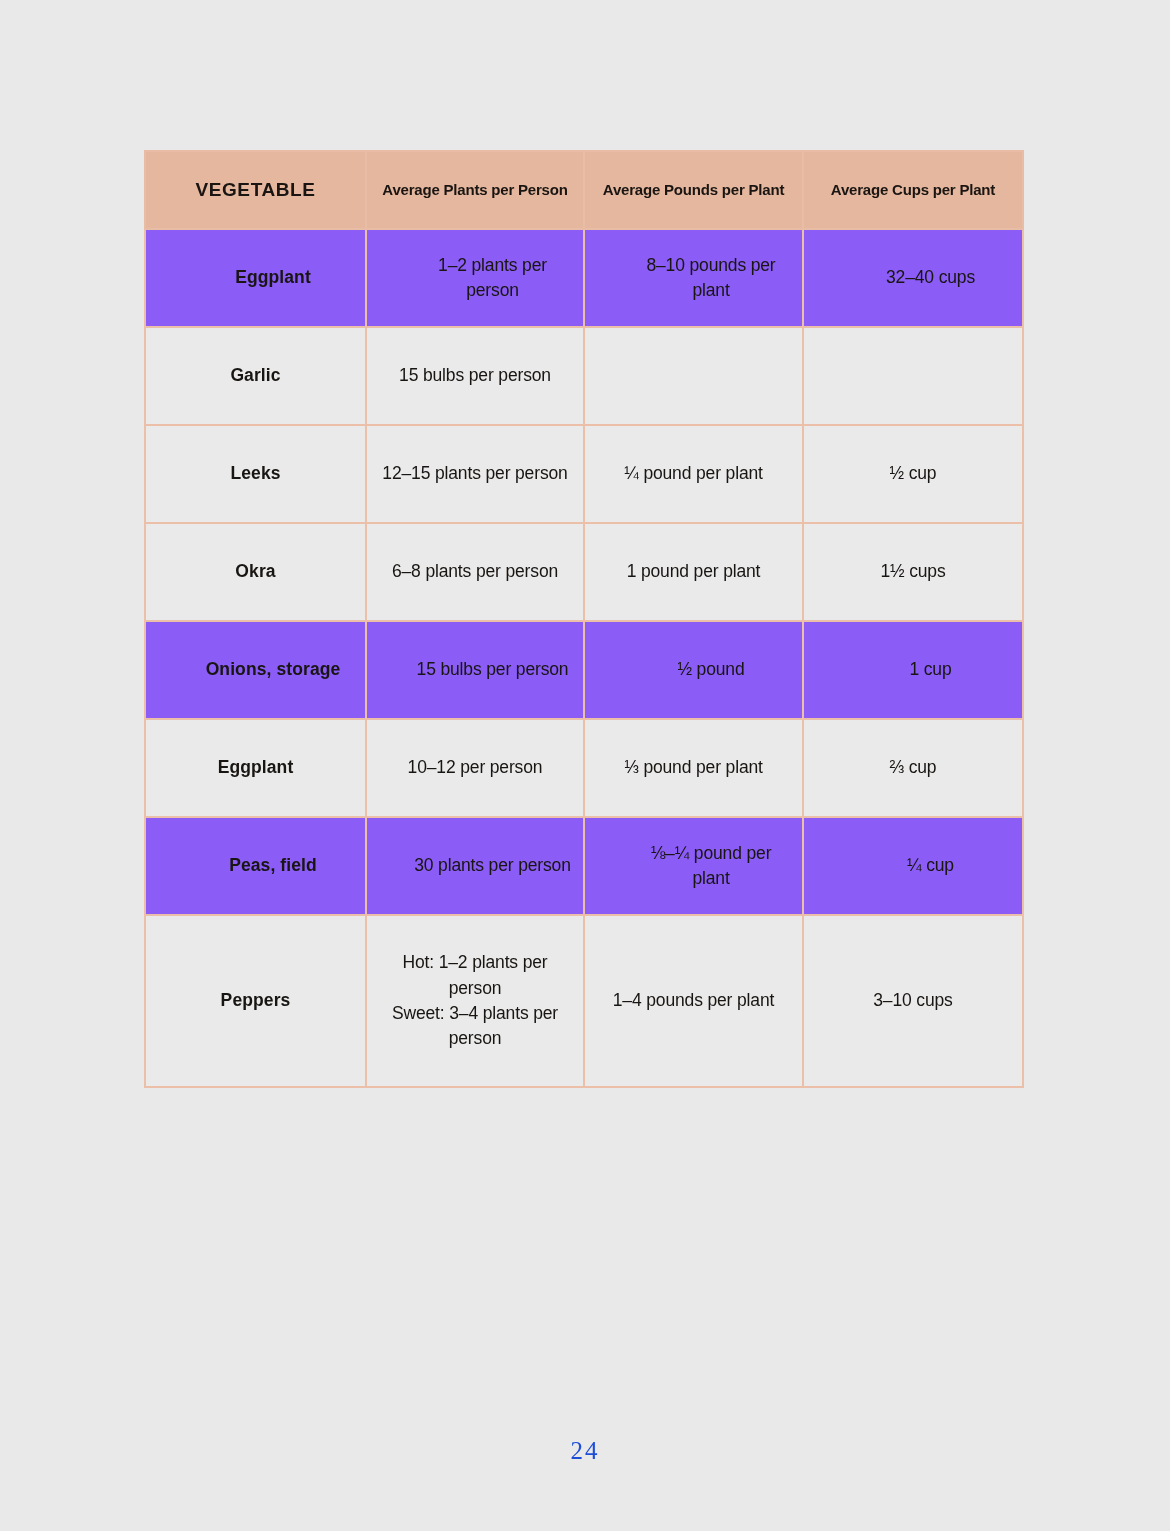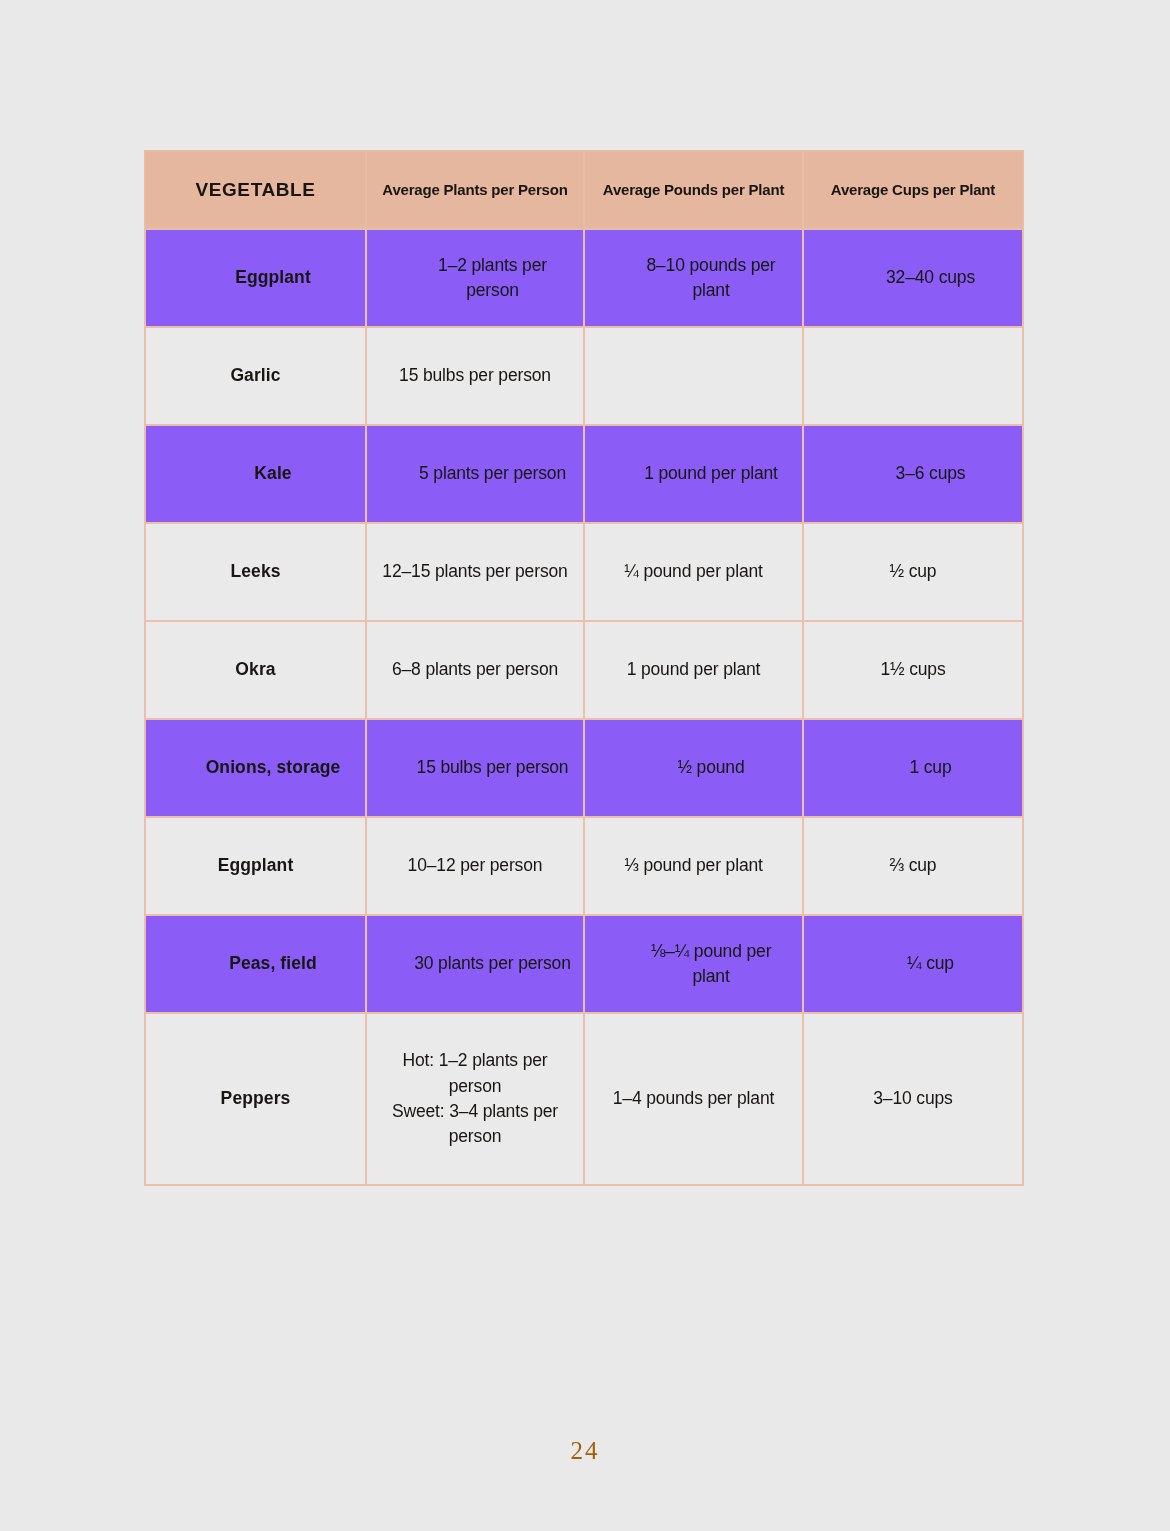--- a/index.html
+++ b/index.html
@@ -82,21 +82,21 @@
   tbody tr.row-cucumbers td { height: 92px; }
   tbody tr.row-standard  td { height: 76px; }
   tbody tr.row-peppers   td { height: 150px; }
 
   .page-number {
     position: absolute;
     left: 0;
     right: 0;
     top: 1437px;
     text-align: center;
-    color: #a16207;
+    color: #1d4ed8;
     font-size: 25px;
     letter-spacing: 2px;
     font-family: "Liberation Serif", serif;
   }
 </style>
 </head>
 <body>
 
 <div class="page">
 
@@ -126,26 +126,20 @@
           <td>32–40 cups</td>
         </tr>
 
         <tr class="light row-standard">
           <td class="veg-name">Garlic</td>
           <td>15 bulbs per person</td>
           <td></td>
           <td></td>
         </tr>
 
-        <tr class="tint row-standard">
-          <td class="veg-name">Kale</td>
-          <td>5 plants per person</td>
-          <td>1 pound per plant</td>
-          <td>3–6 cups</td>
-        </tr>
 
         <tr class="light row-standard">
           <td class="veg-name">Leeks</td>
           <td>12–15 plants per person</td>
           <td>¼ pound per plant</td>
           <td>½ cup</td>
         </tr>
 
 
         <tr class="light row-standard">

